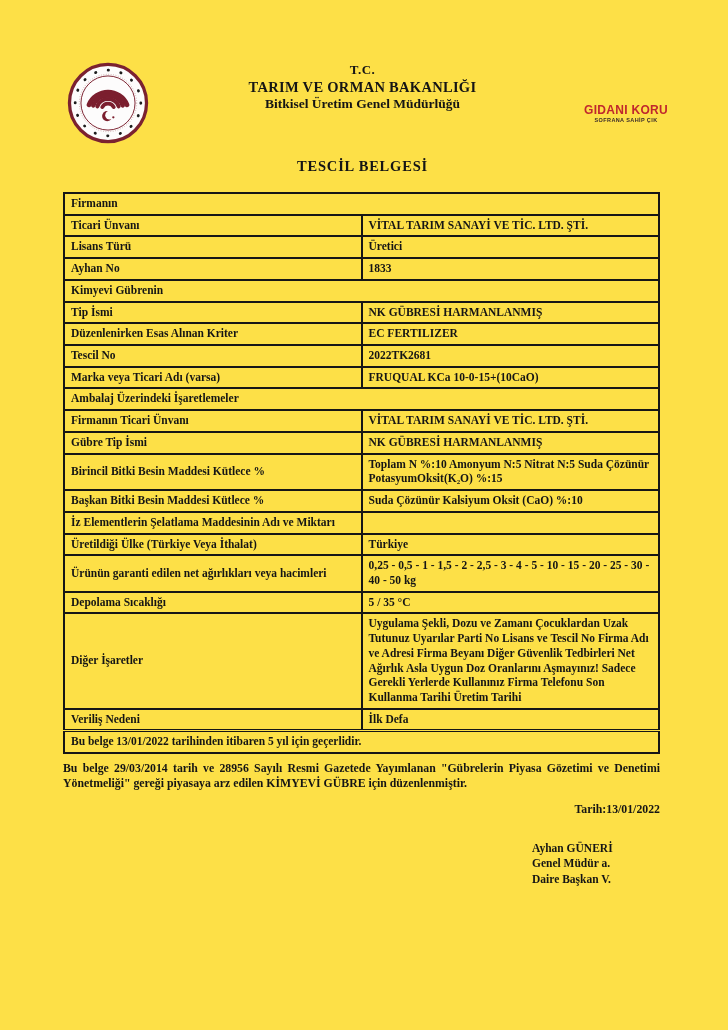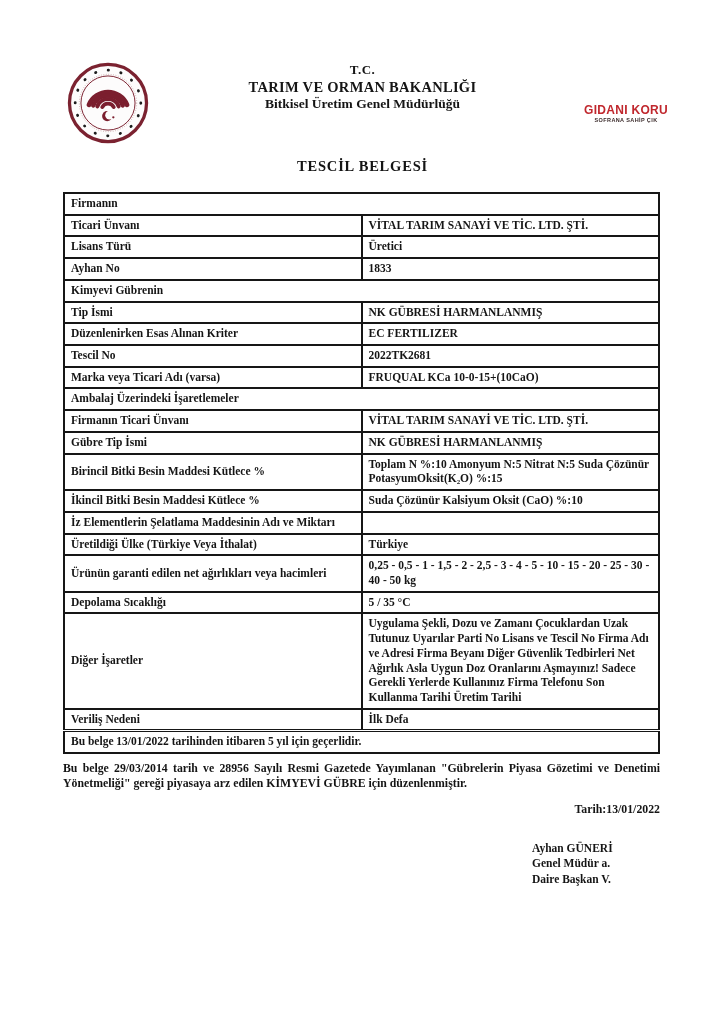--- a/index.html
+++ b/index.html
@@ -1,18 +1,18 @@
 <!DOCTYPE html>
 <html lang="tr"><head>
 <meta charset="utf-8">
 <style>
   html,body{margin:0;padding:0;}
   body{background:#e9e8e9;}
   .page{
-    width:728px;height:1030px;background:#ffffff;position:relative;
+    width:728px;height:1030px;background:#fde047;position:relative;
     font-family:"Liberation Serif","DejaVu Serif",serif;font-weight:bold;color:#151515;
     overflow:hidden;box-sizing:border-box;
   }
   .content{position:relative;padding:56px 66px 0 63px;}
   
   .hdr{position:relative;height:100px;}
   .seal{position:absolute;left:4px;top:6px;width:82px;height:82px;}
   .titles{text-align:center;padding-top:6px;line-height:1.25;}
   .t-tc{font-size:13px;letter-spacing:.5px;}
   .t-min{font-size:14.5px;letter-spacing:.3px;}
@@ -119,21 +119,21 @@
           </tr>
         <tr>
             <td class="lbl">Gübre Tip İsmi</td>
             <td class="val">NK GÜBRESİ HARMANLANMIŞ</td>
           </tr>
         <tr>
             <td class="lbl">Birincil Bitki Besin Maddesi Kütlece %</td>
             <td class="val">Toplam N %:10 Amonyum N:5 Nitrat N:5 Suda Çözünür PotasyumOksit(K₂O) %:15</td>
           </tr>
         <tr>
-            <td class="lbl">İkincil Bitki Besin Maddesi Kütlece %</td>
+            <td class="lbl">Başkan Bitki Besin Maddesi Kütlece %</td>
             <td class="val">Suda Çözünür Kalsiyum Oksit (CaO) %:10</td>
           </tr>
         <tr>
             <td class="lbl">İz Elementlerin Şelatlama Maddesinin Adı ve Miktarı</td>
             <td class="val"></td>
           </tr>
         <tr>
             <td class="lbl">Üretildiği Ülke (Türkiye Veya İthalat)</td>
             <td class="val">Türkiye</td>
           </tr>

